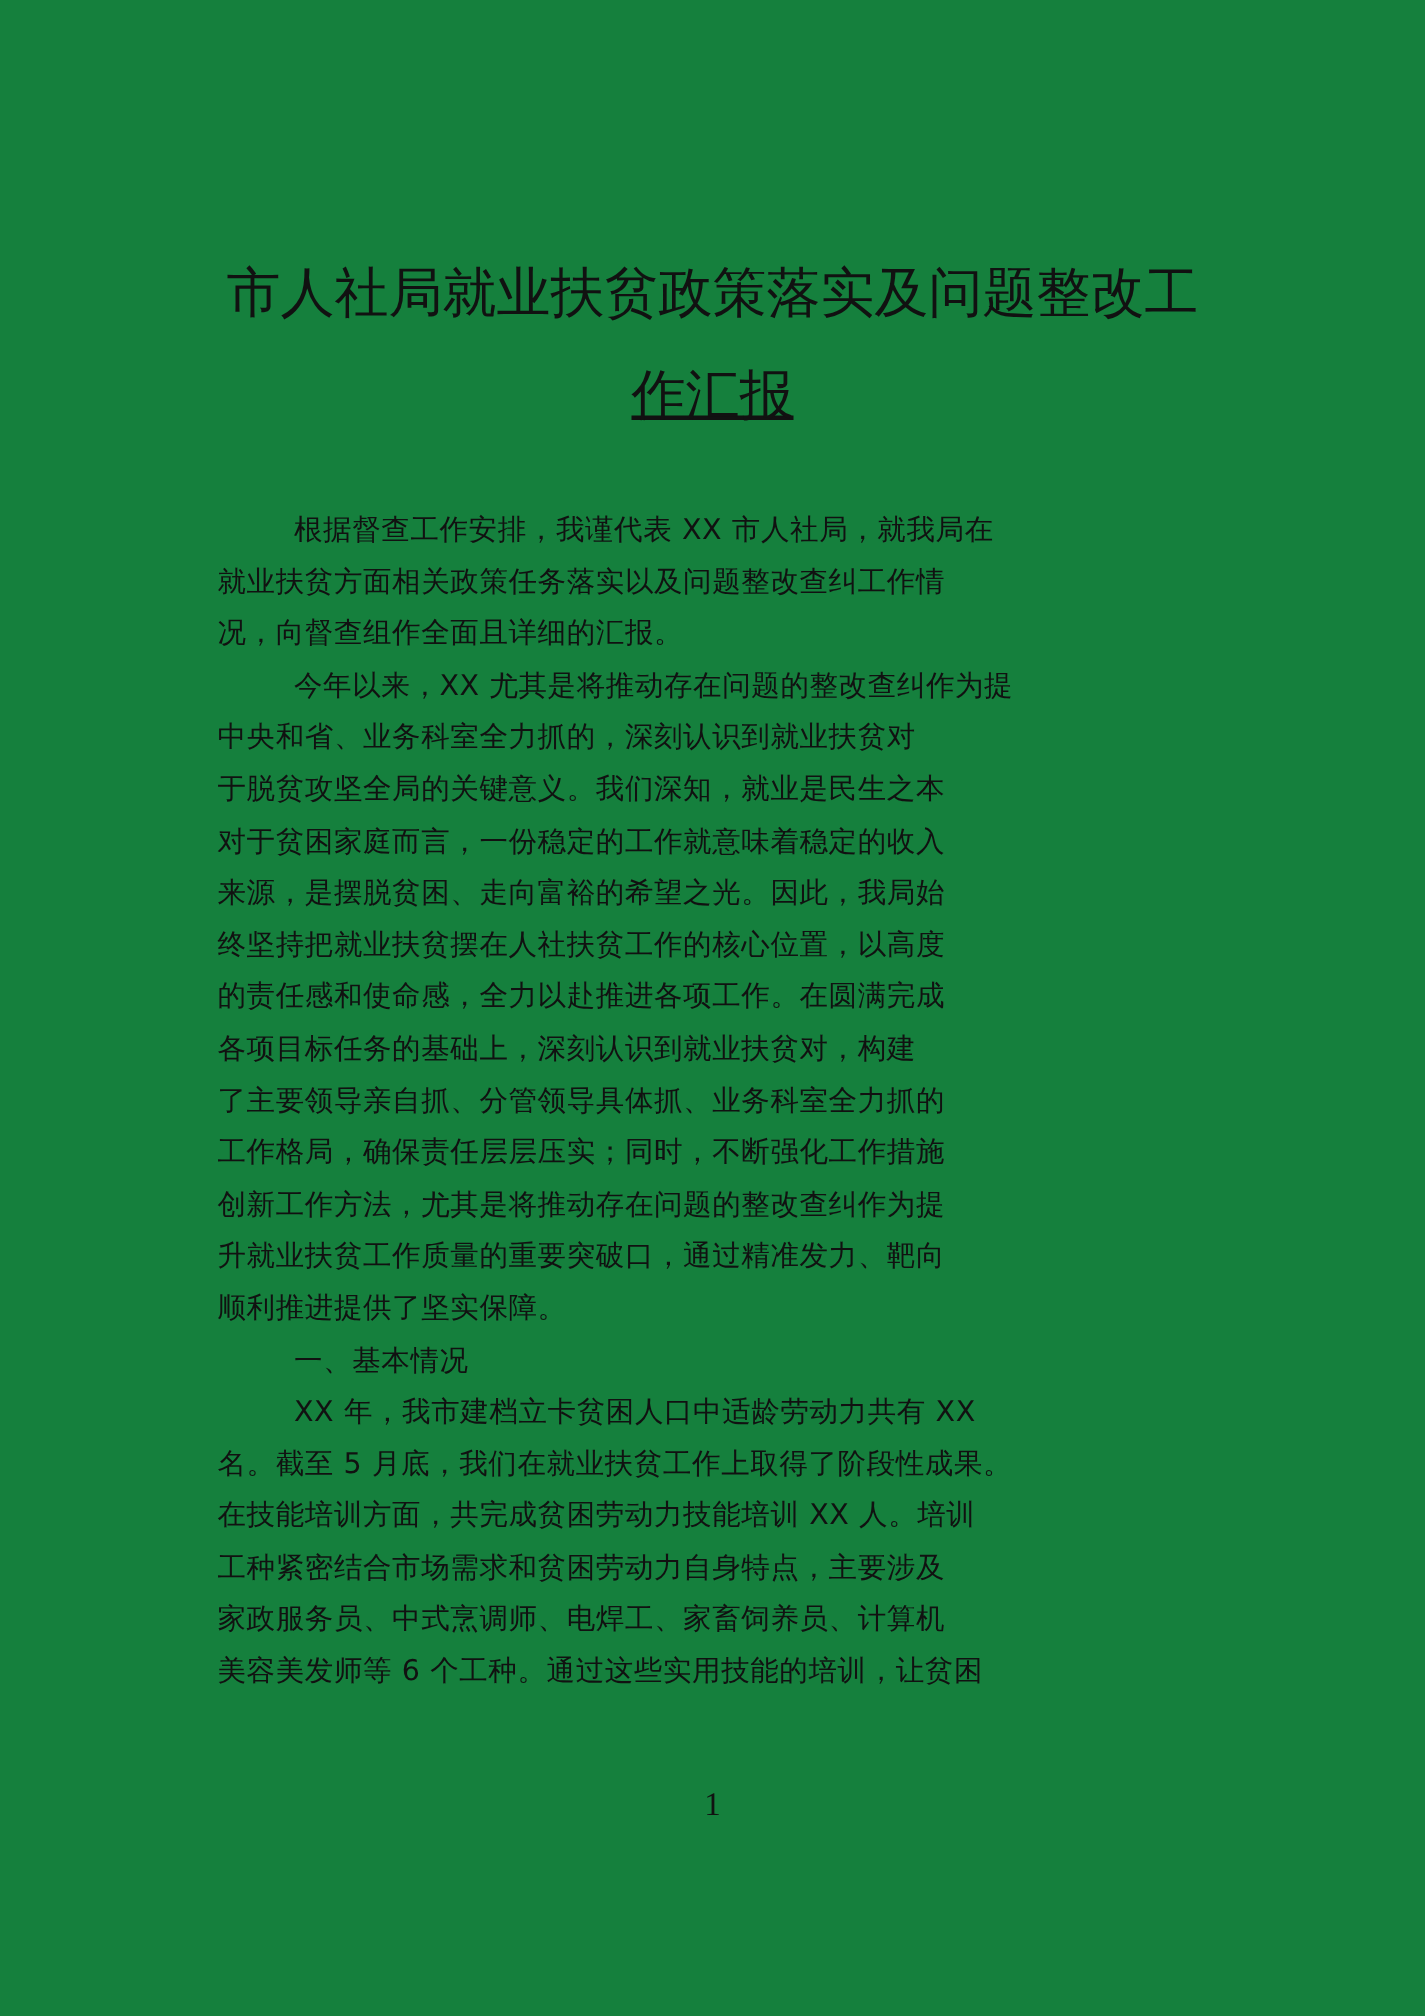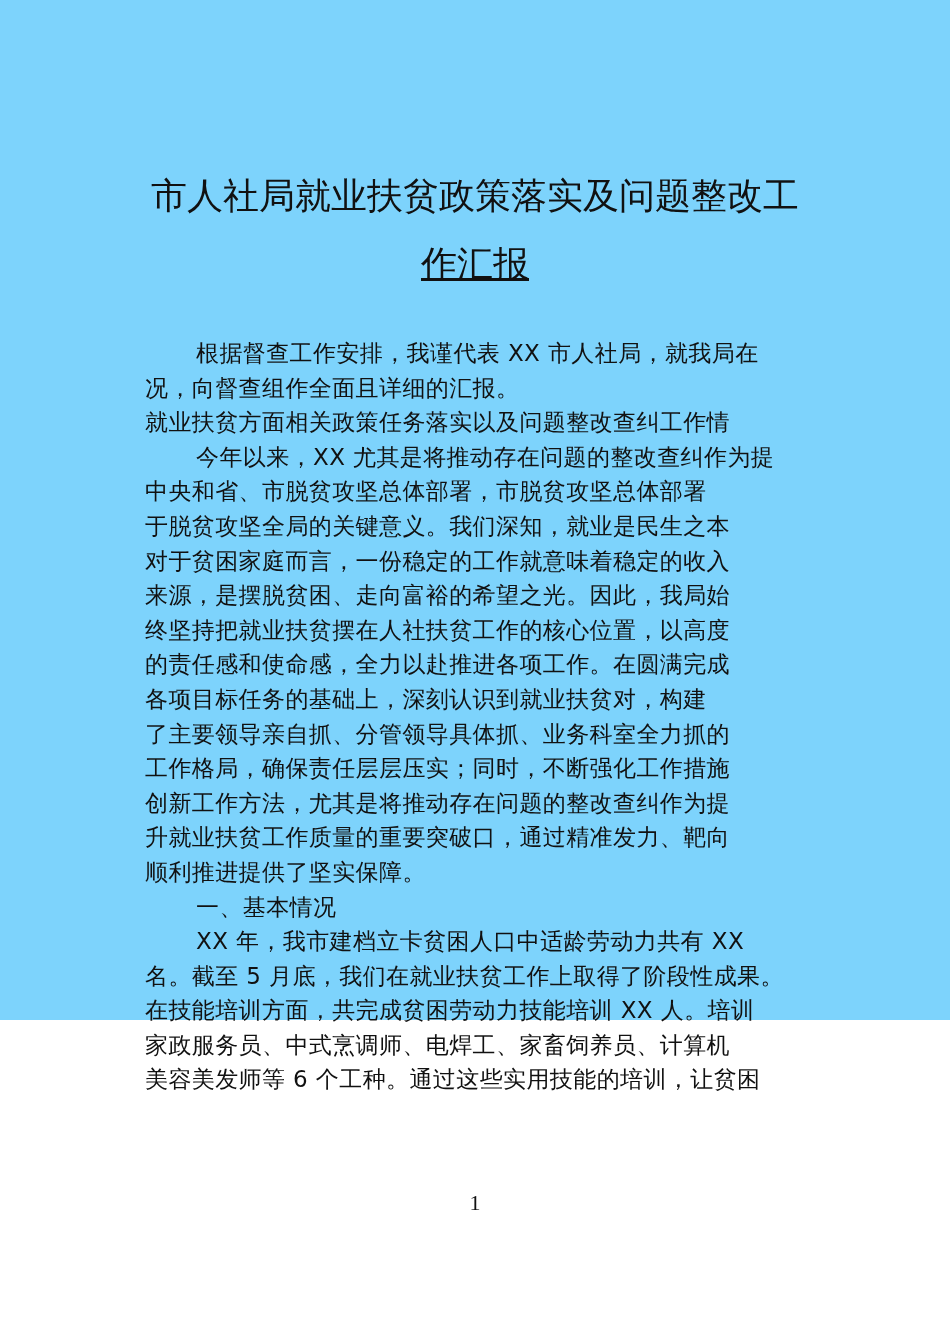--- a/index.html
+++ b/index.html
@@ -1,47 +1,47 @@
 <!DOCTYPE html>
 <html><head>
 <meta charset="utf-8">
 <style>
   html, body { margin: 0; padding: 0; background: #ffffff; }
   body { width: 950px; height: 1344px; position: relative; overflow: hidden;
          font-family: "DejaVu Sans", "Liberation Sans", sans-serif; color: #111111; }
-  .page { position: absolute; left: 0; top: 0; width: 950px; height: 1020px; background: #7dd3fc; }
+  .page { position: absolute; left: 0; top: 0; width: 950px; height: 1344px; background: #15803d; }
   .title { position: absolute; left: 140px; width: 670px; text-align: center;
            font-size: 36px; line-height: 40px; letter-spacing: 0px; white-space: nowrap; }
   .title.l1 { top: 176px; }
   .title.l2 { top: 244px; text-decoration: underline; }
   .body { position: absolute; left: 145px; top: 336px; width: 670px; }
-  .line { height: 34.6px; line-height: 34.6px; font-size: 23px; white-space: nowrap;
+  .line { height: 34.6px; line-height: 34.6px; font-size: 19px; white-space: nowrap;
           letter-spacing: 0.4px; }
   .indent { padding-left: 51px; }
   .page-number { position: absolute; left: 0; width: 950px; top: 1190px; text-align: center;
                  font-family: "Liberation Serif", "DejaVu Serif", serif; font-size: 22px; color: #111; }
 </style>
 </head>
 <body>
 
 <div class="page">
   <div class="title l1">市人社局就业扶贫政策落实及问题整改工</div>
   <div class="title l2">作汇报</div>
 
   <div class="body">
 
     <div>
       <div class="line indent">根据督查工作安排，我谨代表 XX 市人社局，就我局在</div>
+      <div class="line">就业扶贫方面相关政策任务落实以及问题整改查纠工作情</div>
       <div class="line">况，向督查组作全面且详细的汇报。</div>
-      <div class="line">就业扶贫方面相关政策任务落实以及问题整改查纠工作情</div>
     </div>
 
     <div>
       <div class="line indent">今年以来，XX 尤其是将推动存在问题的整改查纠作为提</div>
-      <div class="line">中央和省、市脱贫攻坚总体部署，市脱贫攻坚总体部署</div>
+      <div class="line">中央和省、业务科室全力抓的，深刻认识到就业扶贫对</div>
       <div class="line">于脱贫攻坚全局的关键意义。我们深知，就业是民生之本</div>
       <div class="line">对于贫困家庭而言，一份稳定的工作就意味着稳定的收入</div>
       <div class="line">来源，是摆脱贫困、走向富裕的希望之光。因此，我局始</div>
       <div class="line">终坚持把就业扶贫摆在人社扶贫工作的核心位置，以高度</div>
       <div class="line">的责任感和使命感，全力以赴推进各项工作。在圆满完成</div>
       <div class="line">各项目标任务的基础上，深刻认识到就业扶贫对，构建</div>
       <div class="line">了主要领导亲自抓、分管领导具体抓、业务科室全力抓的</div>
       <div class="line">工作格局，确保责任层层压实；同时，不断强化工作措施</div>
       <div class="line">创新工作方法，尤其是将推动存在问题的整改查纠作为提</div>
       <div class="line">升就业扶贫工作质量的重要突破口，通过精准发力、靶向</div>
@@ -49,19 +49,20 @@
     </div>
 
     <div>
       <div class="line indent">一、基本情况</div>
     </div>
 
     <div>
       <div class="line indent">XX 年，我市建档立卡贫困人口中适龄劳动力共有 XX</div>
       <div class="line">名。截至 5 月底，我们在就业扶贫工作上取得了阶段性成果。</div>
       <div class="line">在技能培训方面，共完成贫困劳动力技能培训 XX 人。培训</div>
+      <div class="line">工种紧密结合市场需求和贫困劳动力自身特点，主要涉及</div>
       <div class="line">家政服务员、中式烹调师、电焊工、家畜饲养员、计算机</div>
       <div class="line">美容美发师等 6 个工种。通过这些实用技能的培训，让贫困</div>
     </div>
   </div>
 
   <div class="page-number">1</div>
 </div>
 
 </body></html>

